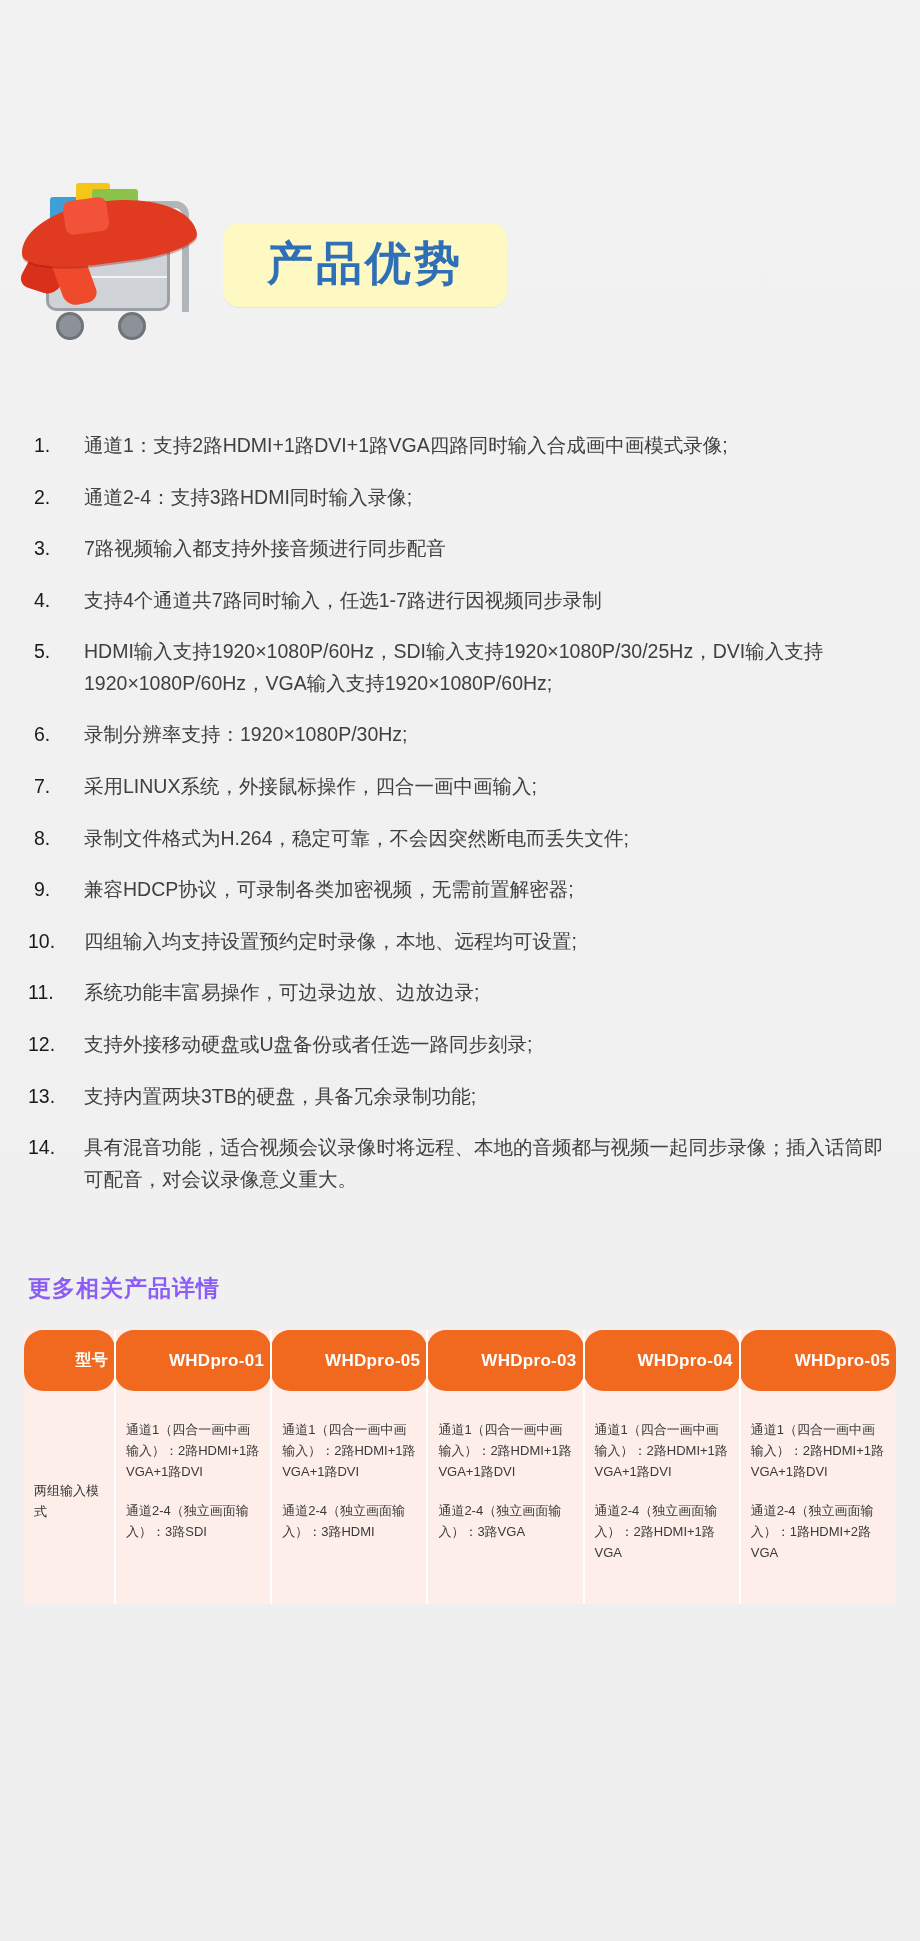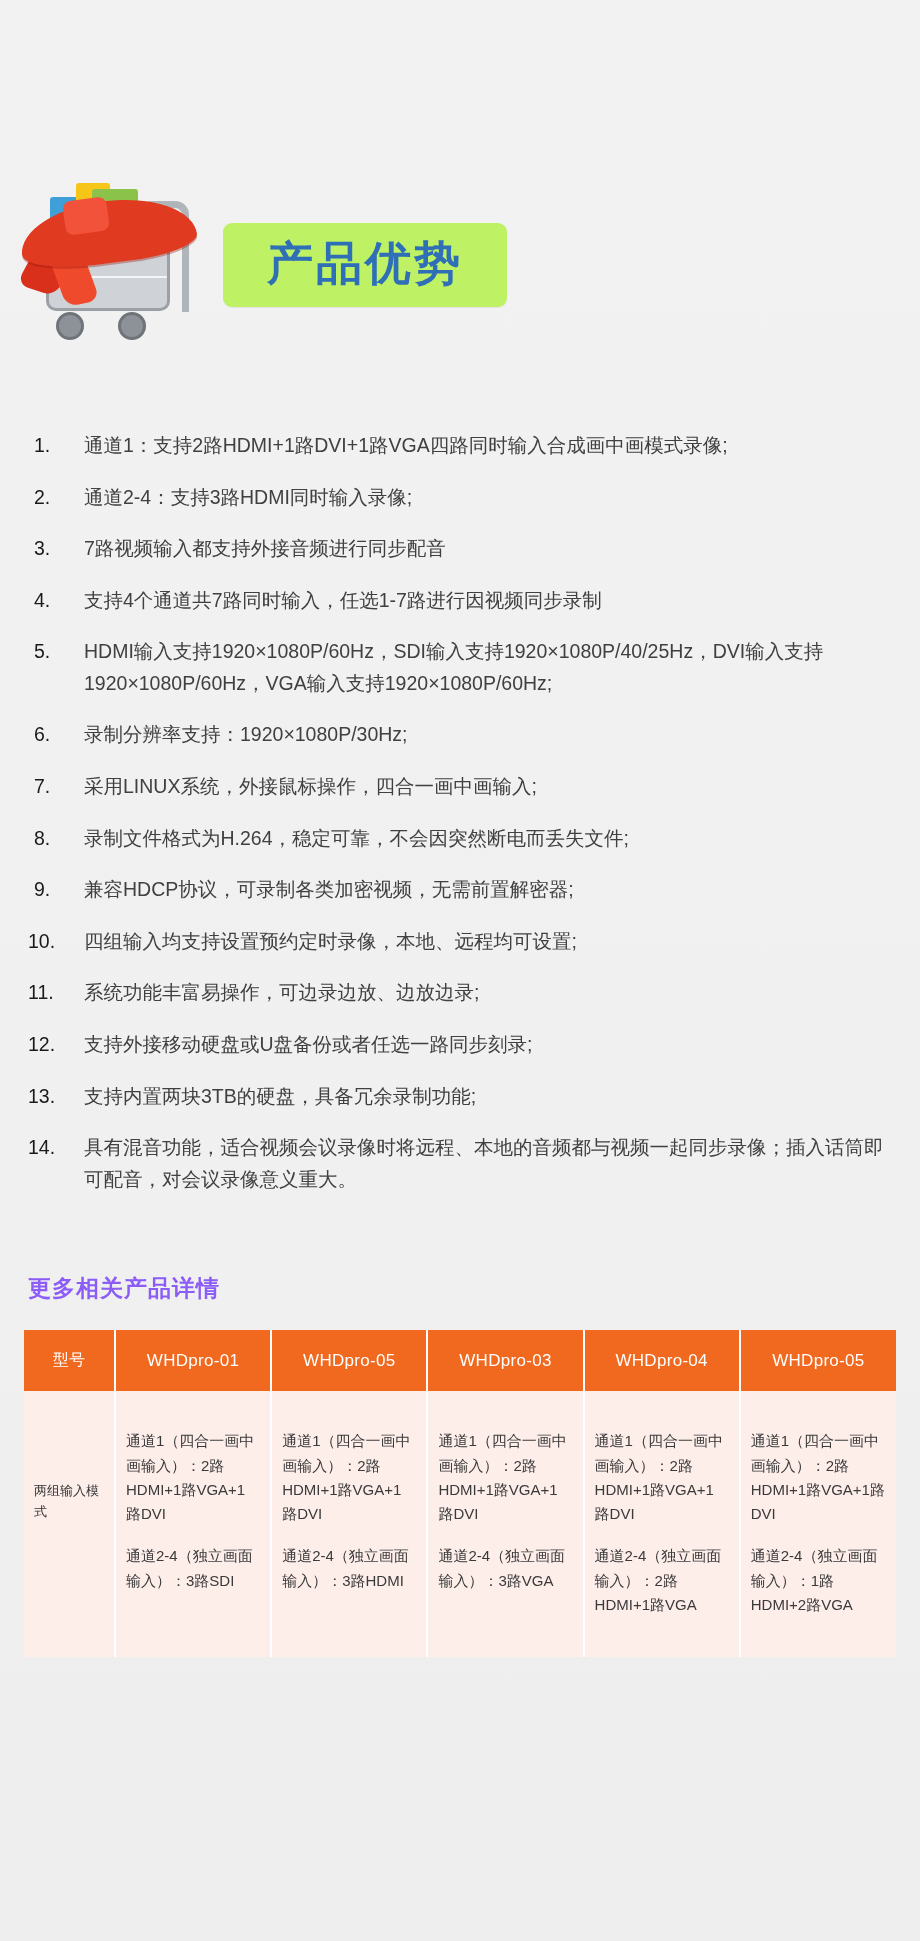--- a/index.html
+++ b/index.html
@@ -118,22 +118,22 @@
     position: absolute;
     left: 44px; top: 16px;
     width: 44px; height: 34px;
     background: #f2523a;
     border-radius: 8px;
     transform: rotate(-8deg);
   }
 
   .title-badge {
     margin-left: 18px;
-    background: #bef264;
-    border-radius: 9px;
+    background: #fef9c3;
+    border-radius: 16px;
     padding: 16px 44px 20px 44px;
     box-shadow: 0 1px 0 rgba(0,0,0,0.05);
   }
   .title-badge .title-text {
     font-size: 46px;
     font-weight: bold;
     color: #2e6fb7;
     letter-spacing: 3px;
     line-height: 1.05;
     white-space: nowrap;
@@ -180,34 +180,35 @@
   .spec-table {
     width: 100%;
     border-collapse: collapse;
     table-layout: fixed;
     background: #fdeeea;
   }
   .spec-table th {
     background: #f0691f;
     color: #ffffff;
     font-size: 17px;
-    font-weight: normal;
+    font-weight: bold;
     padding: 20px 6px;
     border-right: 2px solid #ffffff;
-    text-align: center;
+    text-align: right;
     letter-spacing: 0.3px;
+    border-radius: 19px;
   }
   .spec-table th:last-child { border-right: none; }
   .spec-table th.col-model { width: 78px; font-size: 16px; }
   .spec-table td {
     vertical-align: top;
-    font-size: 15px;
+    font-size: 13px;
     line-height: 1.62;
     color: #3a3a3a;
-    padding: 38px 10px 40px 10px;
+    padding: 28px 10px 40px 10px;
     border-right: 2px solid #ffffff;
     background: #fdeeea;
   }
   .spec-table td:last-child { border-right: none; }
   .spec-table td.row-label {
     font-size: 13px;
     color: #333;
     padding: 90px 8px 40px 10px;
     text-align: left;
     line-height: 1.6;
@@ -240,21 +241,21 @@
     <div class="title-badge">
       <div class="title-text">产品优势</div>
     </div>
   </div>
 
   <ol class="features">
     <li>通道1：支持2路HDMI+1路DVI+1路VGA四路同时输入合成画中画模式录像;</li>
     <li>通道2-4：支持3路HDMI同时输入录像;</li>
     <li>7路视频输入都支持外接音频进行同步配音</li>
     <li>支持4个通道共7路同时输入，任选1-7路进行因视频同步录制</li>
-    <li>HDMI输入支持1920×1080P/60Hz，SDI输入支持1920×1080P/40/25Hz，DVI输入支持1920×1080P/60Hz，VGA输入支持1920×1080P/60Hz;</li>
+    <li>HDMI输入支持1920×1080P/60Hz，SDI输入支持1920×1080P/30/25Hz，DVI输入支持1920×1080P/60Hz，VGA输入支持1920×1080P/60Hz;</li>
     <li>录制分辨率支持：1920×1080P/30Hz;</li>
     <li>采用LINUX系统，外接鼠标操作，四合一画中画输入;</li>
     <li>录制文件格式为H.264，稳定可靠，不会因突然断电而丢失文件;</li>
     <li>兼容HDCP协议，可录制各类加密视频，无需前置解密器;</li>
     <li class="wide">四组输入均支持设置预约定时录像，本地、远程均可设置;</li>
     <li class="wide">系统功能丰富易操作，可边录边放、边放边录;</li>
     <li class="wide">支持外接移动硬盘或U盘备份或者任选一路同步刻录;</li>
     <li class="wide">支持内置两块3TB的硬盘，具备冗余录制功能;</li>
     <li class="wide">具有混音功能，适合视频会议录像时将远程、本地的音频都与视频一起同步录像；插入话筒即可配音，对会议录像意义重大。</li>
   </ol>

